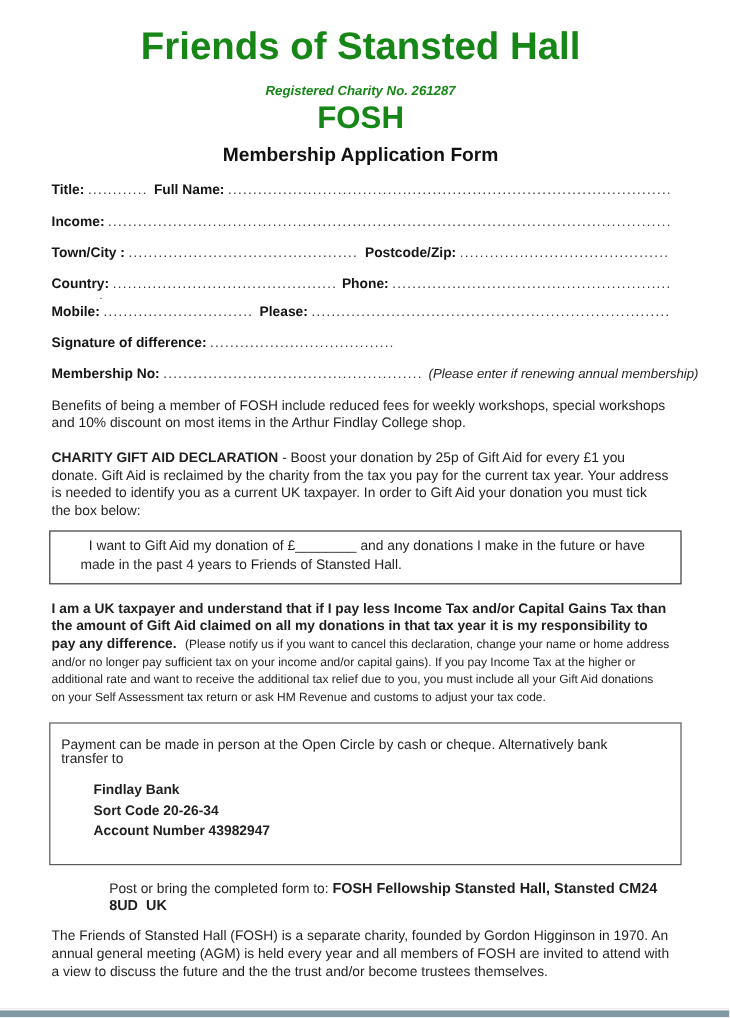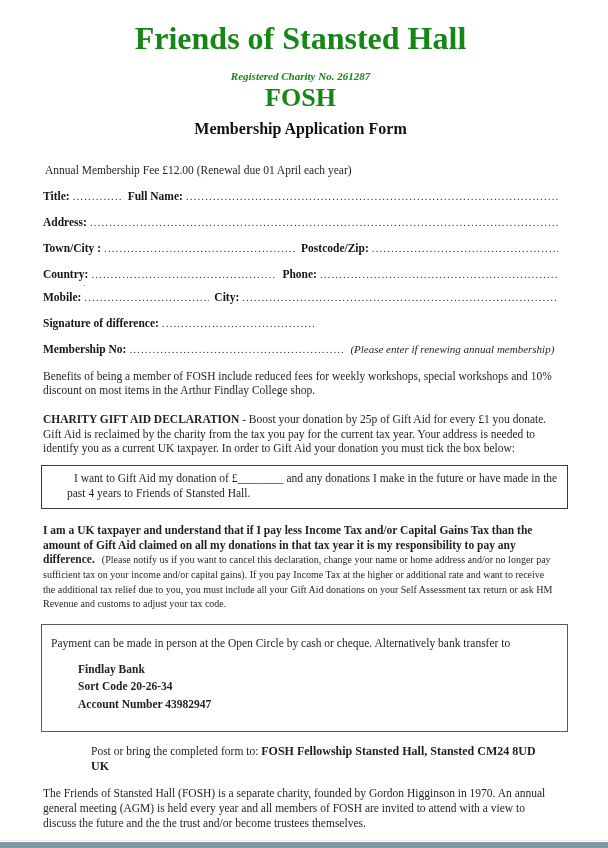--- a/index.html
+++ b/index.html
@@ -1,21 +1,21 @@
 <!DOCTYPE html>
 <html style="--green: #168616; --bar: #7e99a4;"><head>
 <meta charset="utf-8">
 <style>
   html,body{margin:0;padding:0;background:#fff;}
   .page{
     position:relative;
     width:608px;height:848px;
     background:#ffffff;
     overflow:hidden;
-    font-family:Liberation Serif, serif;
+    font-family:Liberation Sans, sans-serif;
     color:#1f1f1f;
     box-sizing:border-box;
   }
   .content{padding:16px 50px 0 43px;}
 
   
   .hdr{text-align:center;}
   .main-title{
     margin:0;padding-top:4px;
     font-size:32px;font-weight:700;line-height:1.15;
@@ -93,31 +93,30 @@
 <div class="page">
   <div class="content">
 
     <div class="hdr">
       <h1 class="main-title">Friends of Stansted Hall</h1>
       <div class="charity-no">Registered Charity No. 261287</div>
       <div class="acronym">FOSH</div>
       <div class="form-title">Membership Application Form</div>
     </div>
 
-    <p class="fee">Annual Membership Fee £12.00 (Renewal due 01 April each year)</p>
 
     <div class="row">
       <span class="lbl">Title:</span>
       <span class="dots w50">................................................................................................................................................................................................................................................</span>
       <span class="lbl gap">Full Name:</span>
       <span class="dots fill">................................................................................................................................................................................................................................................</span>
     </div>
 
     <div class="row">
-      <span class="lbl">Address:</span>
+      <span class="lbl">Income:</span>
       <span class="dots fill">................................................................................................................................................................................................................................................</span>
     </div>
 
     <div class="row">
       <span class="lbl">Town/City :</span>
       <span class="dots w192">................................................................................................................................................................................................................................................</span>
       <span class="lbl gap">Postcode/Zip:</span>
       <span class="dots fill">................................................................................................................................................................................................................................................</span>
     </div>
 
@@ -126,21 +125,21 @@
       <span class="dots w186">................................................................................................................................................................................................................................................</span>
       <span class="lbl gap">Phone:</span>
       <span class="dots fill">................................................................................................................................................................................................................................................</span>
     </div>
 
     <div class="stray">.</div>
 
     <div class="row" style="margin-top:3px">
       <span class="lbl">Mobile:</span>
       <span class="dots w120">................................................................................................................................................................................................................................................</span>
-      <span class="lbl gap">City:</span>
+      <span class="lbl gap">Please:</span>
       <span class="dots fill">................................................................................................................................................................................................................................................</span>
     </div>
 
     <div class="row">
       <span class="lbl">Signature of difference:</span>
       <span class="dots w152">................................................................................................................................................................................................................................................</span>
     </div>
 
     <div class="row">
       <span class="lbl">Membership No:</span>

